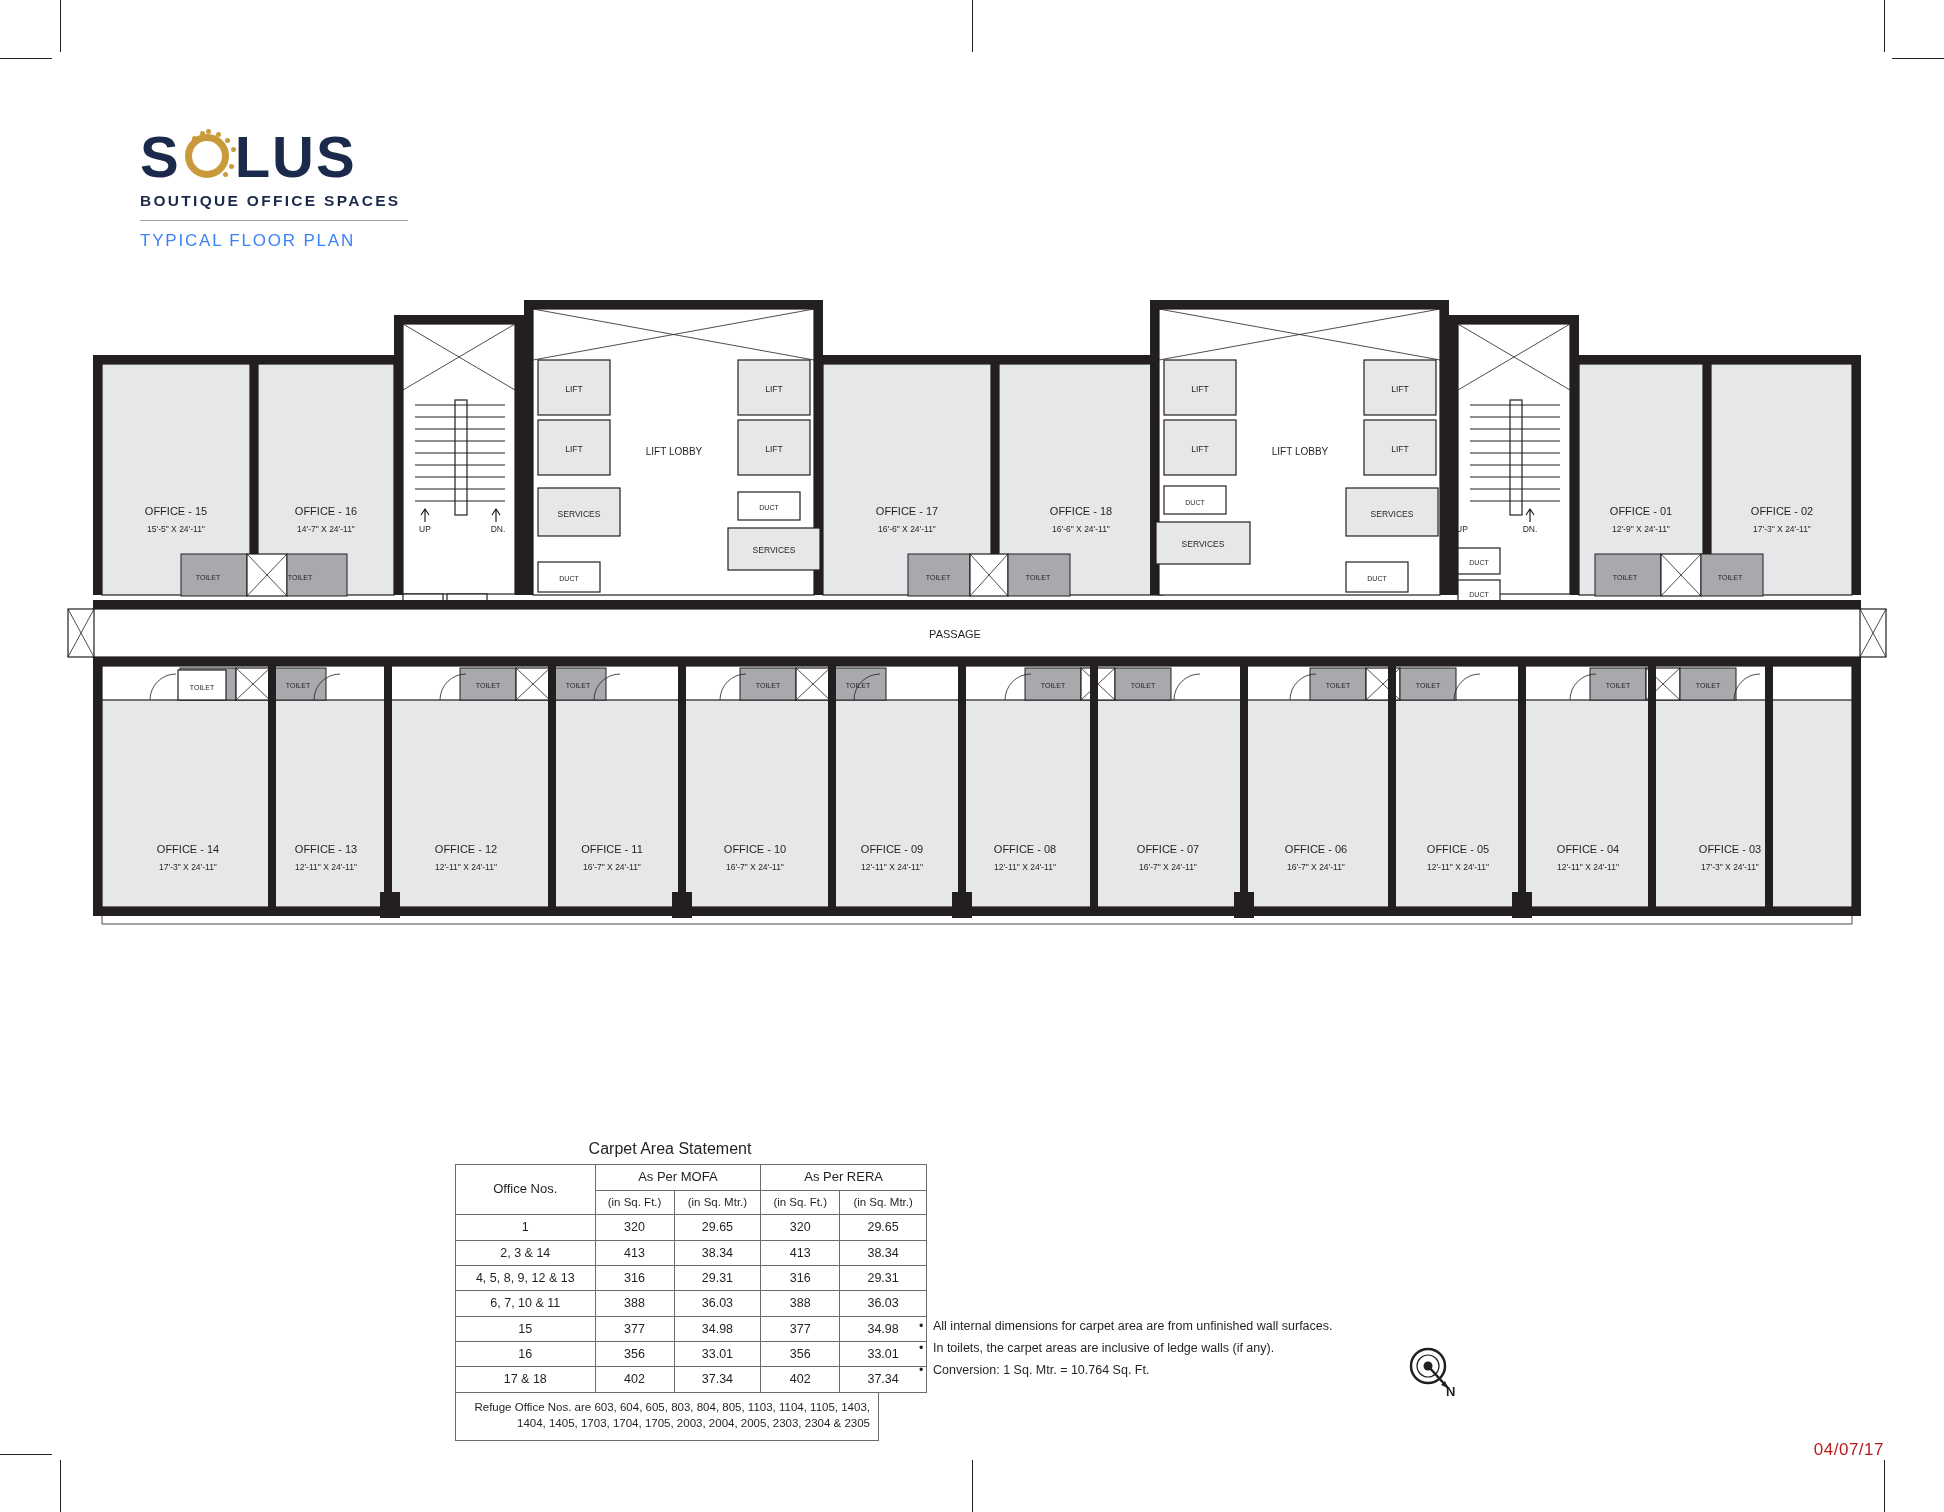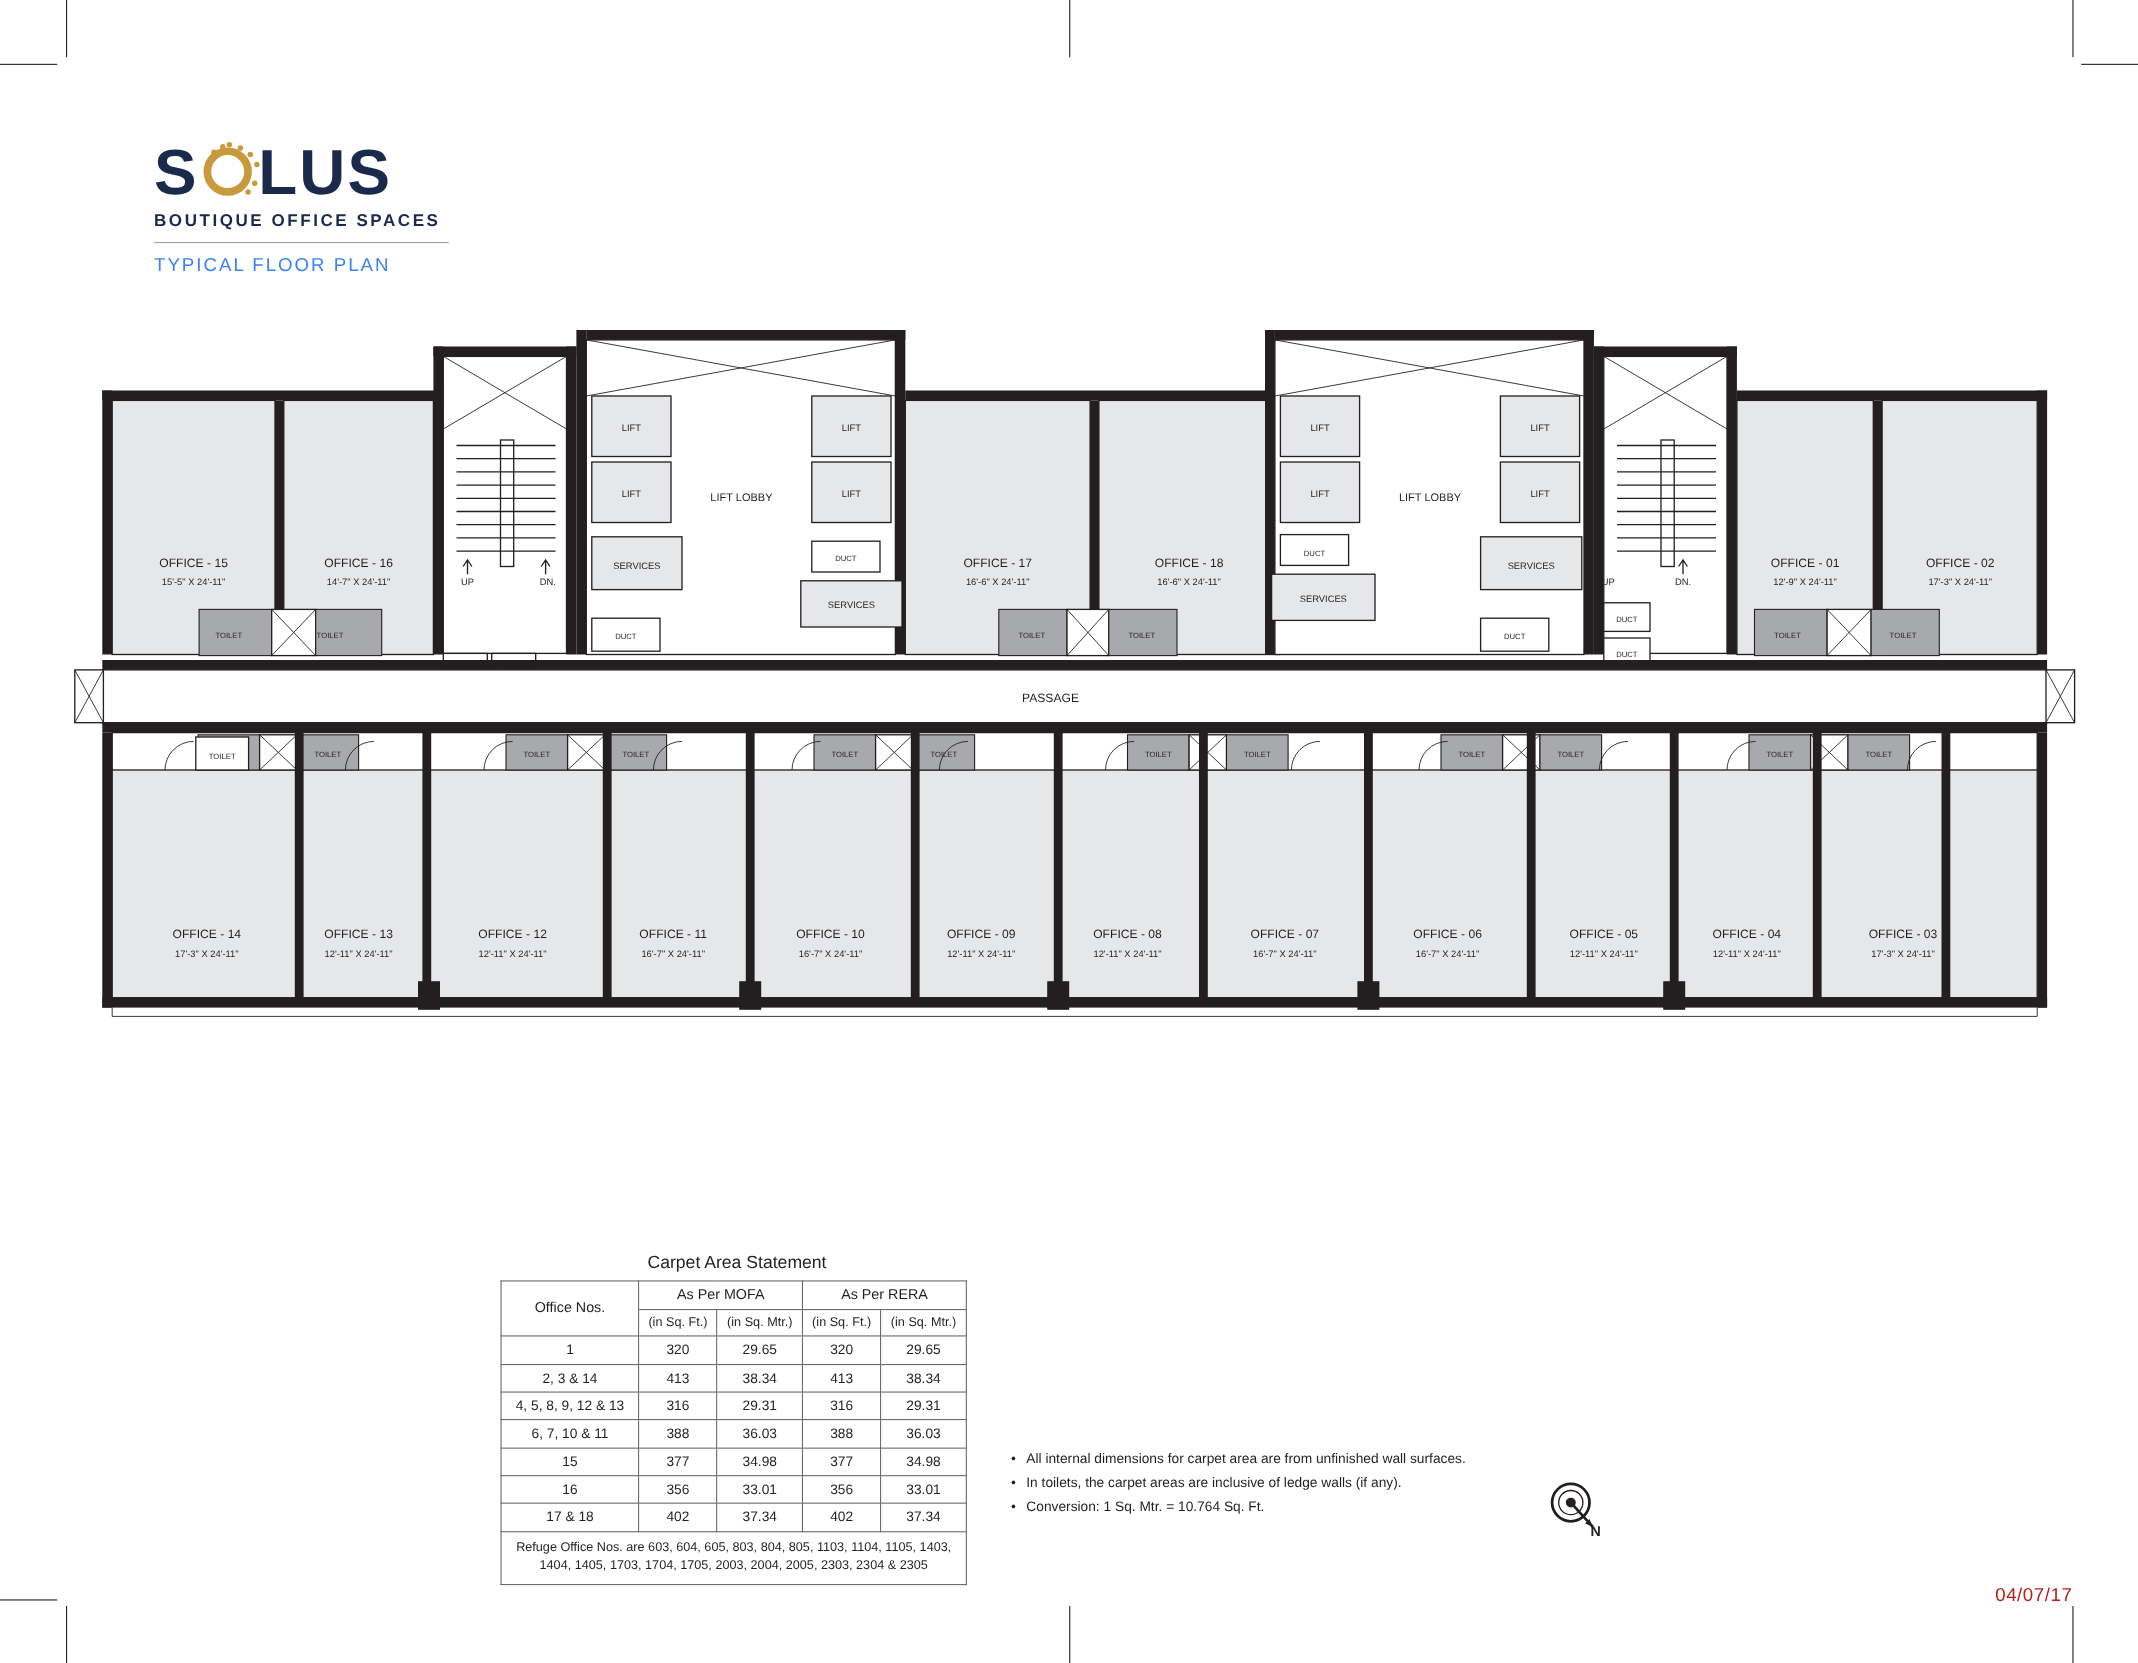--- a/index.html
+++ b/index.html
@@ -99,41 +99,41 @@
     width: 430px;
   }
   #carpet-title {
     font-size: 16px;
     text-align: center;
     margin-bottom: 6px;
     color: #231f20;
   }
   table.ca {
     border-collapse: collapse;
-    width: 424px;
+    width: 472px;
     font-size: 12.5px;
     color: #231f20;
   }
   table.ca th, table.ca td {
     border: 1px solid #6b6b6b;
     text-align: center;
     padding: 5px 2px;
     font-weight: normal;
     line-height: 1.15;
   }
   table.ca th.hdr-main { font-size: 13px; }
   table.ca th.sub { font-size: 11.5px; }
   table.ca td.offnos { font-size: 12.5px; }
   .ca-note {
     border: 1px solid #6b6b6b;
     border-top: none;
     font-size: 11.5px;
     line-height: 1.45;
     padding: 6px 8px 8px 8px;
-    text-align: center;
+    text-align: right;
     color: #231f20;
     width: 424px;
     box-sizing: border-box;
   }
 
   
   #notes {
     position: absolute;
     left: 915px;
     top: 1316px;

